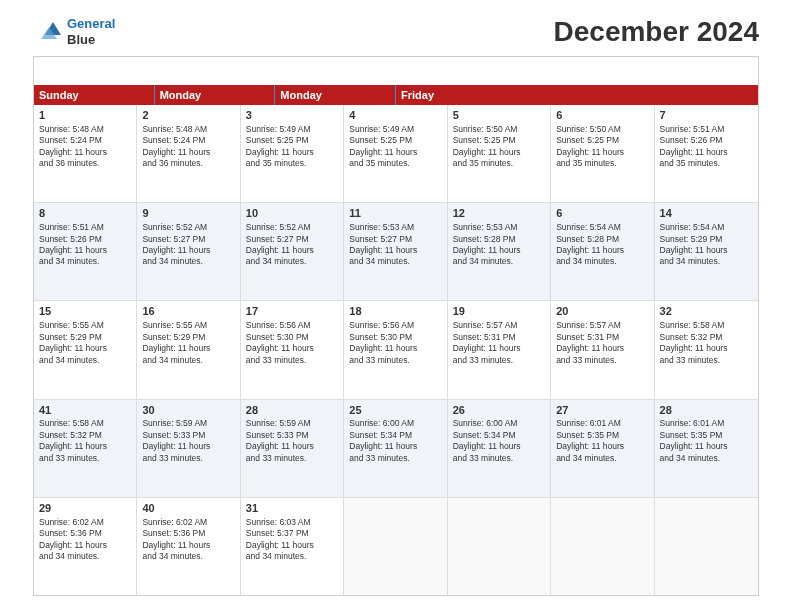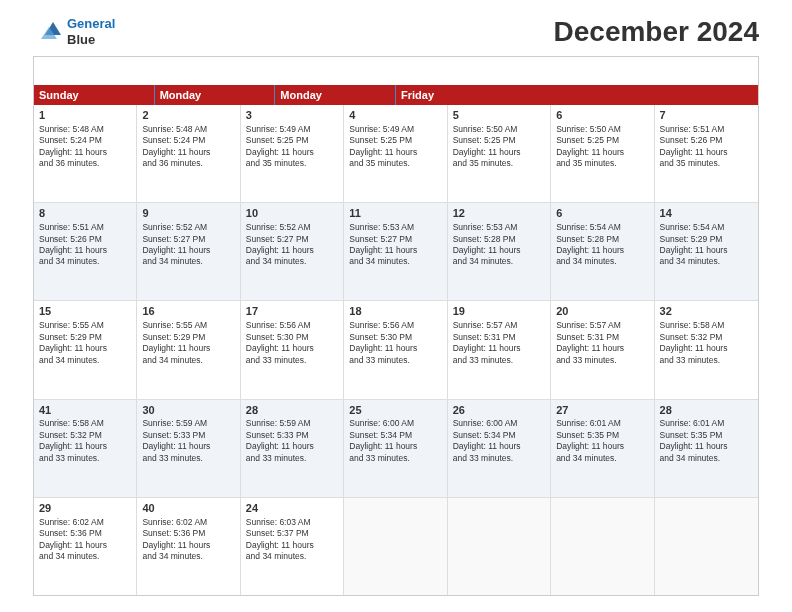--- a/index.html
+++ b/index.html
@@ -344,21 +344,21 @@
             <span style="display: block;">and 34 minutes.</span>
           </div>
           <div class="cal-cell">
             <span class="day-num">40</span>
             <span style="display: block;">Sunrise: 6:02 AM</span>
             <span style="display: block;">Sunset: 5:36 PM</span>
             <span style="display: block;">Daylight: 11 hours</span>
             <span style="display: block;">and 34 minutes.</span>
           </div>
           <div class="cal-cell">
-            <span class="day-num">24</span>
+            <span class="day-num">31</span>
             <span style="display: block;">Sunrise: 6:03 AM</span>
             <span style="display: block;">Sunset: 5:37 PM</span>
             <span style="display: block;">Daylight: 11 hours</span>
             <span style="display: block;">and 34 minutes.</span>
           </div>
           <div class="cal-cell empty"></div>
           <div class="cal-cell empty"></div>
           <div class="cal-cell empty"></div>
           <div class="cal-cell empty"></div>
         </div>

